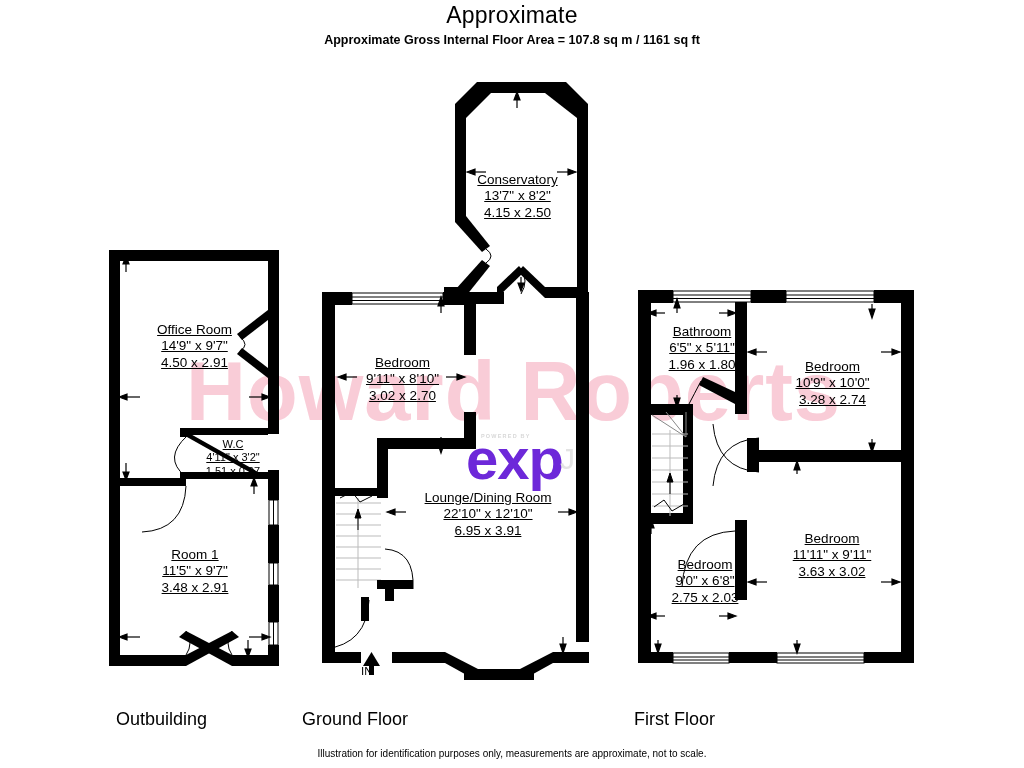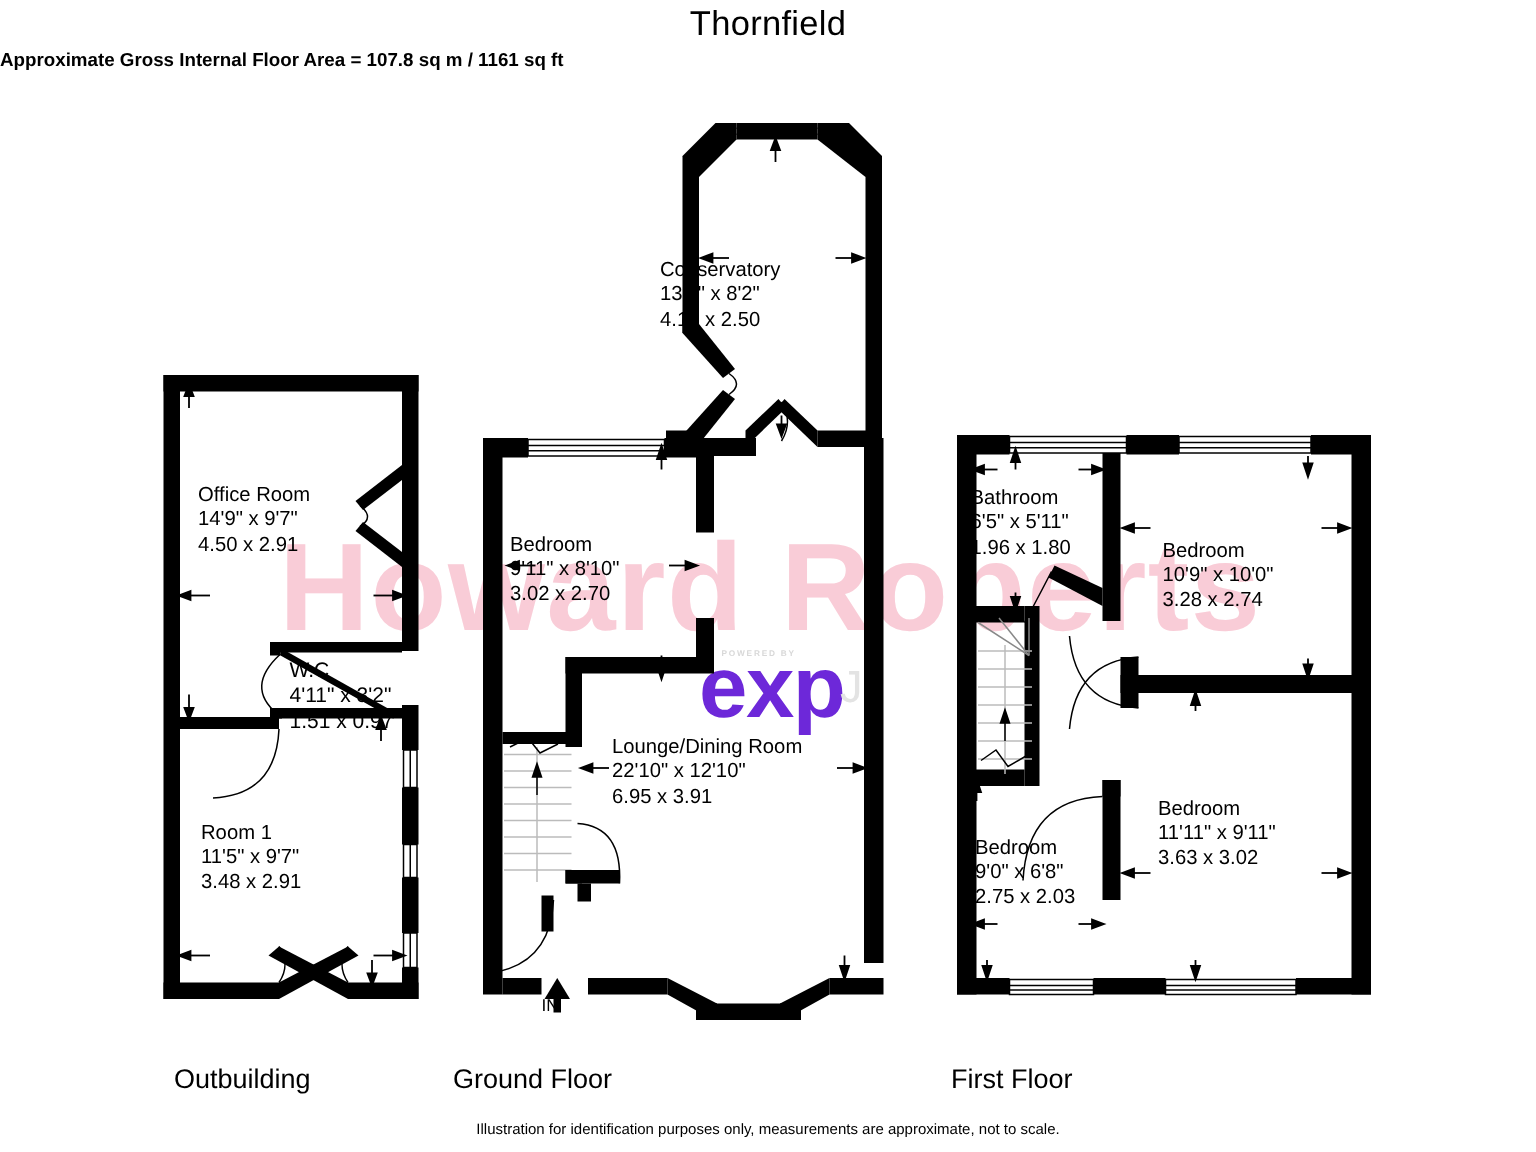--- a/index.html
+++ b/index.html
@@ -1,52 +1,52 @@
 <!DOCTYPE html>
 <html><head>
 <meta charset="utf-8">
 <style>
   html,body{margin:0;padding:0;background:#fff;}
   body{width:1024px;height:768px;position:relative;overflow:hidden;
        font-family:"Liberation Sans","DejaVu Sans",sans-serif;color:#000;}
   .plan{position:absolute;left:0;top:0;width:1024px;height:768px;}
   #hdr-title{position:absolute;left:0;top:2px;width:1024px;text-align:center;
              font-size:23px;font-weight:400;letter-spacing:.2px;}
-  #hdr-sub{position:absolute;left:0;top:33px;width:1024px;
+  #hdr-sub{position:absolute;left:0;top:33px;width:1024px;text-align:center;
            font-size:12.5px;font-weight:700;}
   .floorlabel{position:absolute;font-size:18px;font-weight:400;}
   #lbl-out{left:116px;top:709px;}
   #lbl-gnd{left:302px;top:709px;}
   #lbl-first{left:634px;top:709px;}
   #footer{position:absolute;left:0;top:748px;width:1024px;text-align:center;
           font-size:10px;}
   .wm{position:absolute;pointer-events:none;user-select:none;}
   #wm-howard{left:186px;top:344px;font-size:83px;font-weight:700;
              color:#f9ccd7;letter-spacing:1px;white-space:nowrap;}
   #wm-exp{left:466px;top:425px;font-size:58px;font-weight:700;color:#6d28d9;
           letter-spacing:-1px;white-space:nowrap;}
   #wm-exp-tag{left:481px;top:433px;font-size:5.5px;font-weight:700;color:#d8d8d8;
               letter-spacing:1.2px;white-space:nowrap;}
   #wm-exp-j{left:560px;top:442px;font-size:30px;font-weight:400;color:#e3e3e3;}
-  .rm{position:absolute;line-height:1.22;white-space:nowrap;}
+  .rm{position:absolute;text-align:center;line-height:1.22;white-space:nowrap;text-decoration:underline;}
   .rm .n{font-size:13.5px;}
   .rm .i{font-size:13.5px;}
   .rm .m{font-size:13.5px;}
-  .rm.sm .n,.rm.sm .i,.rm.sm .m{font-size:14px;}
+  .rm.sm .n,.rm.sm .i,.rm.sm .m{font-size:11px;}
   #in-label{position:absolute;left:361px;top:665px;font-size:11.5px;text-align:right;}
 </style>
 </head>
 <body>
 
 <div class="wm" id="wm-howard">Howard Roberts</div>
 <div class="wm" id="wm-exp-tag">POWERED BY</div>
 <div class="wm" id="wm-exp">exp</div>
 <div class="wm" id="wm-exp-j">J</div>
 
-<div id="hdr-title">Thornfield</div>
+<div id="hdr-title">Approximate</div>
 <div id="hdr-sub">Approximate Gross Internal Floor Area  = 107.8 sq m  / 1161 sq ft</div>
 
 <svg class="plan" viewBox="0 0 1024 768">
   <g fill="#000" stroke="none">
 
     <g>
 
       <rect x="109" y="250" width="170" height="11"></rect>
       <rect x="109" y="250" width="11" height="416"></rect>
       <rect x="268" y="250" width="11" height="184"></rect>

